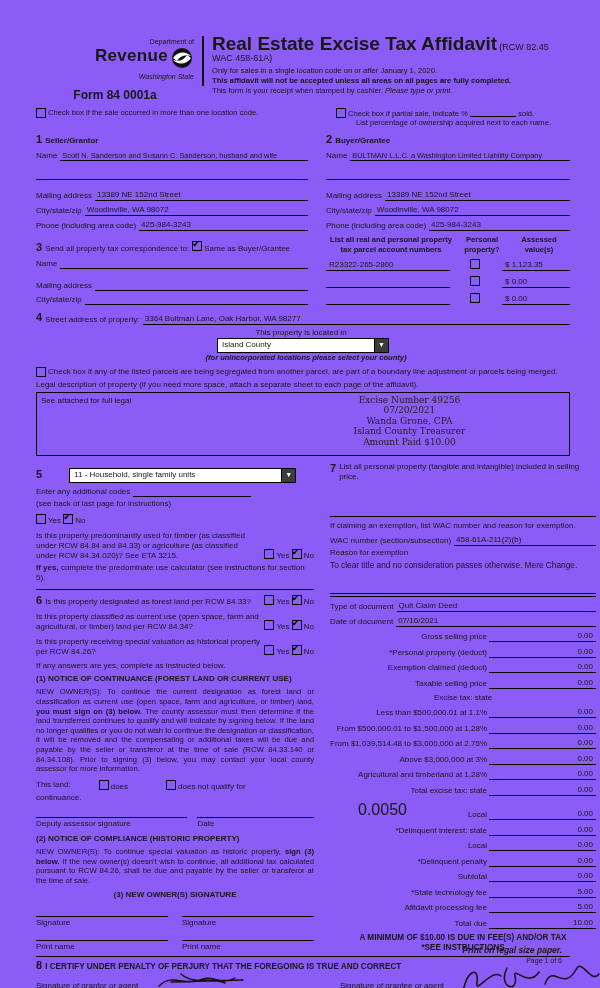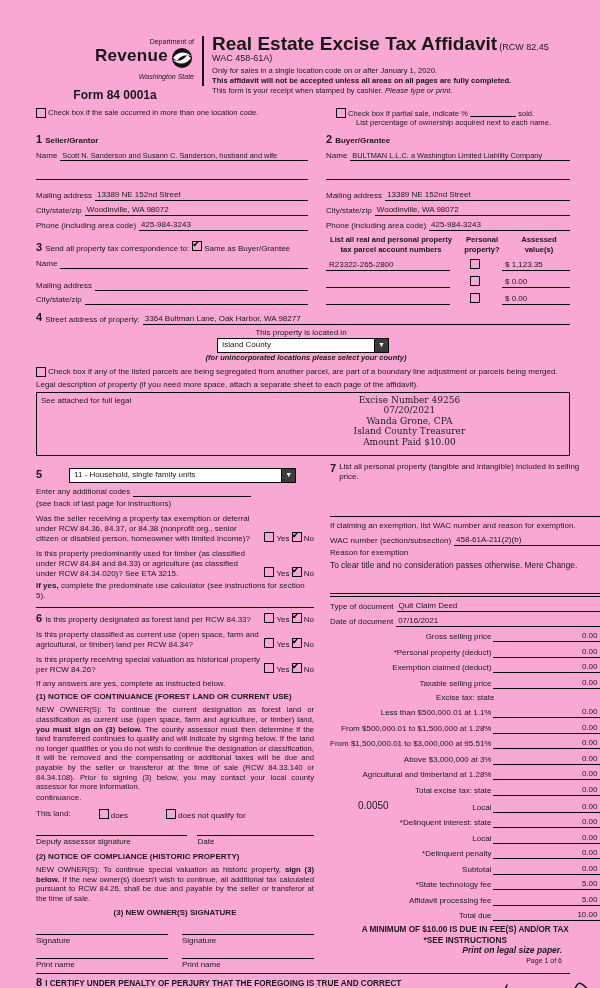--- a/index.html
+++ b/index.html
@@ -1,16 +1,16 @@
 <!DOCTYPE html>
 <html><head>
 <meta charset="utf-8">
 <style>
   html,body{margin:0;padding:0;background:#e8e8e8;}
-  .page{width:600px;height:988px;background:#f9a8d4;position:relative;overflow:hidden;
+  .page{width:600px;height:988px;background:#8b5cf6;position:relative;overflow:hidden;
         font-family:"Liberation Sans",sans-serif;font-size:8px;color:#181818;
         box-sizing:border-box;padding:34px 30px 0 36px;line-height:1.25;}
   
   .hdr{display:flex;align-items:flex-start;}
   .logo{width:158px;text-align:right;flex:none;padding-top:4px;}
   .logo .dep{font-size:7px;}
   .logo .rev{font-weight:bold;font-size:17px;line-height:1;letter-spacing:.3px;display:inline-block;}
   .logo .swirl{display:inline-block;vertical-align:middle;margin-left:2px;}
   .logo .wst{font-style:italic;font-size:7px;margin-top:1px;}
   .logo .frm{font-weight:bold;font-size:12px;margin-top:6px;text-align:center;}
@@ -66,21 +66,21 @@
   .hr{border-top:1px solid #000;margin-top:6px;}
   .hr2{border-top:1.6px solid #000;margin-top:6px;}
   .just{text-align:justify;margin-top:3px;font-size:7.7px;}
   .bold{font-weight:bold;}
   .center{text-align:center;}
   
   .fee{display:flex;align-items:flex-end;margin-top:4.5px;}
   .fee .fl{margin-left:auto;white-space:nowrap;padding-right:2px;}
   .fee .lead{width:58px;border-bottom:1px solid #000;flex:none;height:9px;}
   .fee .fv{width:46px;border-bottom:1px solid #000;flex:none;text-align:right;padding-right:3px;}
-  .fee .rate{font-size:10px;margin-left:28px;}
+  .fee .rate{font-size:16px;margin-left:28px;}
   
   .sigrow{display:flex;margin-top:8px;}
   .sigcol{flex:1;display:flex;align-items:flex-end;padding-right:14px;}
   .sigcol .sl{flex:1;border-bottom:1px solid #000;min-height:9px;position:relative;}
   .sigsvg{position:absolute;bottom:-4px;left:10px;overflow:visible;}
   .bottomnotes{position:absolute;right:38px;bottom:22px;text-align:right;}
   .bottomnotes .p1{font-style:italic;font-weight:bold;font-size:8.5px;}
   .bottomnotes .p2{font-size:7px;margin-top:2px;}
 </style>
 </head>
@@ -261,21 +261,20 @@
           <span class="btn">▼</span>
         </span>
       </div>
       <div class="field" style="width:215px;">
           <span class="lbl">Enter any additional codes</span>
           <span class="val"></span>
         </div>
       <div style="margin-top:2px;">(see back of last page for instructions)</div>
 
       <div class="q">
-          <span class="qt">Was the seller receiving a property tax exemption or deferral under RCW 84.36, 84.37, or 84.38 (nonprofit org., senior citizen or disabled person, homeowner with limited income)?</span>
         <span class="yn"><span class="cb" data-checked="false"></span><span>Yes</span>
         <span class="cb" data-checked="true"></span><span>No</span></span>
         </div>
 
       <div class="q">
           <span class="qt">Is this property predominantly used for timber (as classified under RCW 84.84 and 84.33) or agriculture (as classified under RCW 84.34.020)? See ETA 3215.</span>
         <span class="yn"><span class="cb" data-checked="false"></span><span>Yes</span>
         <span class="cb" data-checked="true"></span><span>No</span></span>
         </div>
 
@@ -298,26 +297,26 @@
       <div class="q">
           <span class="qt">Is this property receiving special valuation as historical property per RCW 84.26?</span>
         <span class="yn"><span class="cb" data-checked="false"></span><span>Yes</span>
         <span class="cb" data-checked="true"></span><span>No</span></span>
         </div>
 
       <div style="margin-top:4px;">If any answers are yes, complete as instructed below.</div>
       <div class="bold" style="margin-top:3px;">(1) NOTICE OF CONTINUANCE (FOREST LAND OR CURRENT USE)</div>
       <div class="just"><span>NEW OWNER(S): To continue the current designation as forest land or classification as current use (open space, farm and agriculture, or timber) land, </span><span class="bold">you must sign on (3) below.</span><span> The county assessor must then determine if the land transferred continues to qualify and will indicate by signing below. If the land no longer qualifies or you do not wish to continue the designation or classification, it will be removed and the compensating or additional taxes will be due and payable by the seller or transferor at the time of sale (RCW 84.33.140 or 84.34.108). Prior to signing (3) below, you may contact your local county assessor for more information.</span></div>
 
-      <div style="margin-top:1px;">continuance.</div>
       <div style="display:flex;margin-top:6px;">
         <span>This land:</span>
         <span style="margin-left:28px;"><span class="cb" data-checked="false"></span><span>does</span></span>
         <span style="margin-left:38px;"><span class="cb" data-checked="false"></span><span>does not qualify for</span></span>
       </div>
+      <div style="margin-top:1px;">continuance.</div>
 
       <div style="display:flex;margin-top:14px;">
         <span style="flex:1.3;border-top:1px solid #000;padding-top:1px;"><span>Deputy assessor signature</span></span>
         <span style="width:10px;"></span>
         <span style="flex:1;border-top:1px solid #000;padding-top:1px;"><span>Date</span></span>
       </div>
 
       <div class="bold" style="margin-top:5px;">(2) NOTICE OF COMPLIANCE (HISTORIC PROPERTY)</div>
       <div class="just"><span>NEW OWNER(S): To continue special valuation as historic property, </span><span class="bold">sign (3) below.</span><span> If the new owner(s) doesn't wish to continue, all additional tax calculated pursuant to RCW 84.26, shall be due and payable by the seller or transferor at the time of sale.</span></div>
 
@@ -387,21 +386,21 @@
           <span class="fl">Less than $500,000.01 at 1.1%</span>
           <span class="lead"></span>
           <span class="fv">0.00</span>
         </div>
       <div class="fee">
           <span class="fl">From $500,000.01 to $1,500,000 at 1.28%</span>
           <span class="lead"></span>
           <span class="fv">0.00</span>
         </div>
       <div class="fee">
-          <span class="fl">From $1,500,000.01 to $3,000,000 at 95.51%</span>
+          <span class="fl">From $1,039,514.48 to $3,000,000 at 2.75%</span>
           <span class="lead"></span>
           <span class="fv">0.00</span>
         </div>
       <div class="fee">
           <span class="fl">Above $3,000,000 at 3%</span>
           <span class="lead"></span>
           <span class="fv">0.00</span>
         </div>
       <div class="fee">
           <span class="fl">Agricultural and timberland at 1.28%</span>

